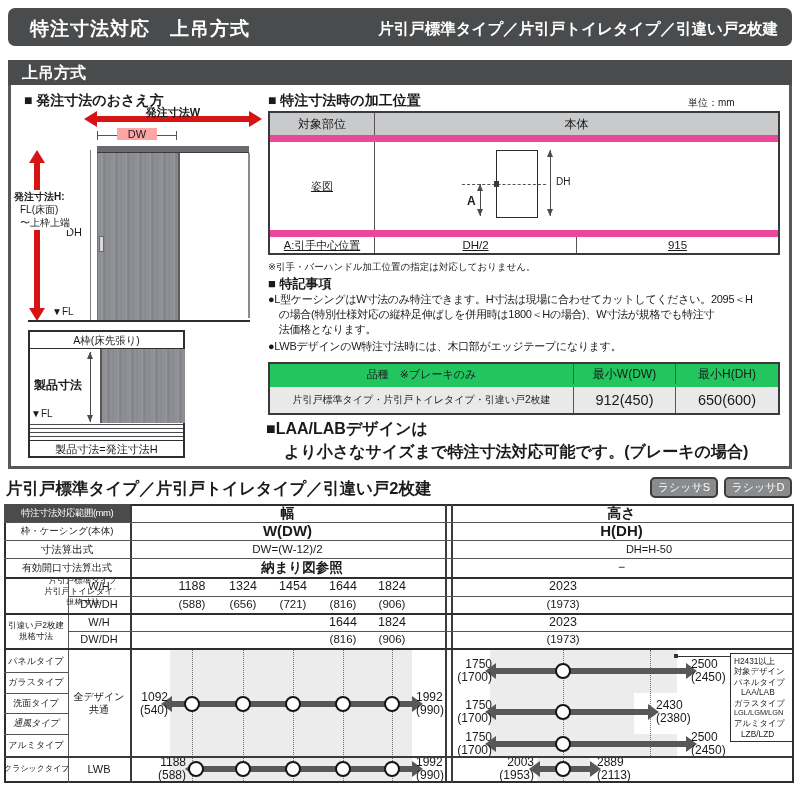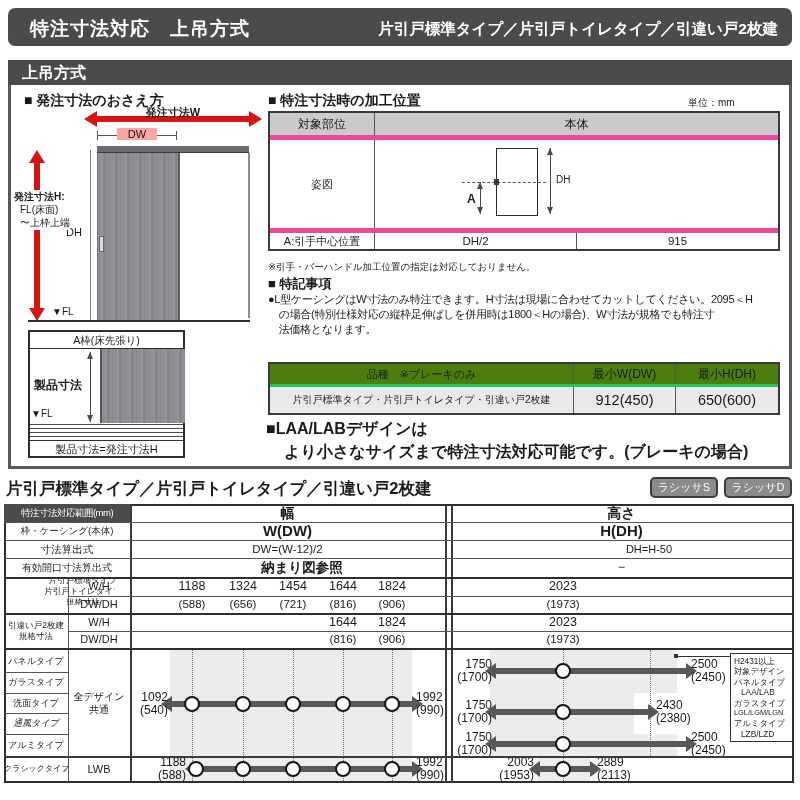--- a/index.html
+++ b/index.html
@@ -30,21 +30,21 @@
   .dimv{position:absolute;width:1px;background:#4a4a4a;}
   .dimv:before{content:"";position:absolute;top:0;left:-3px;border-left:3px solid transparent;border-right:3px solid transparent;border-bottom:7px solid #4a4a4a;}
   .dimv:after{content:"";position:absolute;bottom:0;left:-3px;border-left:3px solid transparent;border-right:3px solid transparent;border-top:7px solid #4a4a4a;}
   .dot{position:absolute;width:12px;height:12px;border-radius:50%;background:#fff;border:2px solid #141414;z-index:4;}
   .dotted{position:absolute;width:0;border-left:1px dotted #6e6e6e;z-index:2;}
   .band{position:absolute;background:#ececed;z-index:1;}
   .lbl2{position:absolute;font-size:12px;line-height:13px;z-index:3;}
   .wood{background:repeating-linear-gradient(90deg,#96979b 0px,#8a8b8f 2px,#999a9e 4px,#808186 6px,#909196 9px,#86878c 12px);}
   .cell{position:absolute;overflow:hidden;white-space:nowrap;}
   .flexc{display:flex;flex-direction:column;justify-content:center;align-items:center;}
-  .ptrow{display:flex;border-top:5px solid #ec4899;}
+  .ptrow{display:flex;border-top:7px solid #ec4899;text-decoration:underline;}
   .badge{position:absolute;width:68px;height:21px;background:#8a8b8d;border:2px solid #3b3c3e;border-radius:5px;color:#fff;font-size:11px;line-height:17px;text-align:center;box-sizing:border-box;}
 </style>
 </head>
 <body>
 
 <div id="page">
 
   <div class="abs" style="left:8px;top:8px;width:784px;height:38px;background:#4a4b4d;border-radius:7px;">
     <span class="abs b w" style="left:22px;top:8px;font-size:19px;letter-spacing:1px;">特注寸法対応　上吊方式</span>
     <span class="abs b w" style="right:14px;top:11px;font-size:15.5px;">片引戸標準タイプ／片引戸トイレタイプ／引違い戸2枚建</span>
@@ -116,22 +116,23 @@
       <div class="c" style="flex:1;font-size:11.5px;line-height:16px;">915</div>
     </div>
   </div>
 
   <span class="abs" style="left:268px;top:261px;font-size:9.5px;">※引手・バーハンドル加工位置の指定は対応しておりません。</span>
 
   <span class="abs b" style="left:268px;top:275px;font-size:13px;">■ 特記事項</span>
   <span class="abs" style="left:268px;top:292px;font-size:11px;letter-spacing:-0.3px;white-space:nowrap;">●L型ケーシングはW寸法のみ特注できます。H寸法は現場に合わせてカットしてください。2095＜H</span>
   <span class="abs" style="left:268px;top:307px;font-size:11px;letter-spacing:-0.3px;white-space:nowrap;">　の場合(特別仕様対応の縦枠足伸ばしを併用時は1800＜Hの場合)、W寸法が規格でも特注寸</span>
   <span class="abs" style="left:268px;top:322px;font-size:11px;letter-spacing:-0.3px;white-space:nowrap;">　法価格となります。</span>
-
-  <div class="abs" style="left:268px;top:362px;width:512px;border:2px solid #3a3a3c;box-sizing:border-box;background:#4d7c0f;">
+  <span class="abs" style="left:268px;top:339px;font-size:11px;letter-spacing:-0.3px;white-space:nowrap;">●LWBデザインのW特注寸法時には、木口部がエッジテープになります。</span>
+
+  <div class="abs" style="left:268px;top:362px;width:512px;border:2px solid #3a3a3c;box-sizing:border-box;background:#22c55e;">
     <div style="display:flex;height:20px;">
       <div class="c" style="width:303px;border-right:1px solid #555;font-size:11px;line-height:20px;">品種　※ブレーキのみ</div>
       <div class="c" style="width:101px;border-right:1px solid #555;font-size:12px;line-height:20px;">最小W(DW)</div>
       <div class="c" style="flex:1;font-size:12px;line-height:20px;">最小H(DH)</div>
     </div>
     <div style="display:flex;height:26px;background:#e9e9ea;border-top:3px solid #22c55e;">
       <div class="c" style="width:303px;border-right:1px solid #555;font-size:10px;line-height:26px;">片引戸標準タイプ・片引戸トイレタイプ・引違い戸2枚建</div>
       <div class="c" style="width:101px;border-right:1px solid #555;font-size:14.5px;line-height:26px;">912(450)</div>
       <div class="c" style="flex:1;font-size:14.5px;line-height:26px;">650(600)</div>
     </div>

